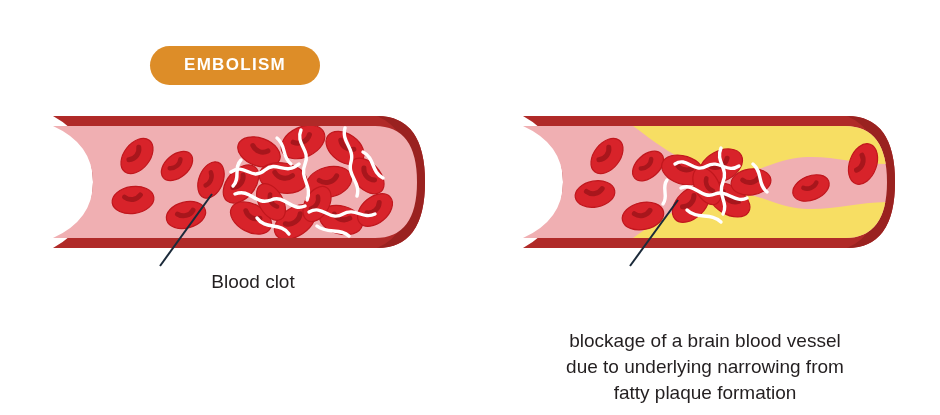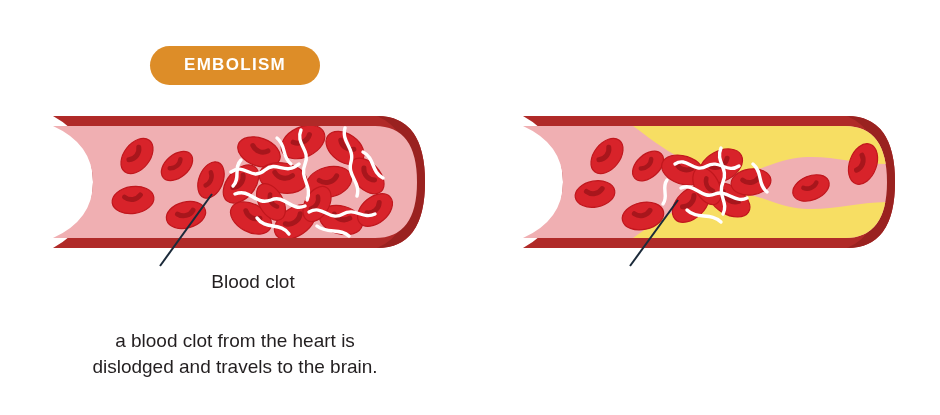--- a/index.html
+++ b/index.html
@@ -194,24 +194,20 @@
       </g>
     </svg>
   </div>
 
   <svg style="position:absolute; top:170px; left:142px;" width="80" height="90">
     <line x1="70" y1="8" x2="18" y2="80" stroke="#1B2A3A" stroke-width="2"></line>
   </svg>
 
   <div class="callout">Blood clot</div>
 
-  <div class="desc">
-    <div>a blood clot from the heart is</div>
-    <div>dislodged and travels to the brain.</div>
-  </div>
 </div>
 
 <div class="panel panel-right">
 
 
   <div class="vessel-wrap">
     <svg width="380" height="148" viewBox="0 0 380 148" xmlns="http://www.w3.org/2000/svg">
       <defs>
         <clipPath id="lumenClipR">
           <path d="M8,18 L330,18 Q372,18 372,74 Q372,130 330,130 L8,130
@@ -299,13 +295,18 @@
         </g>
       </g>
     </svg>
   </div>
 
   <svg style="position:absolute; top:178px; left:142px;" width="80" height="80">
     <line x1="66" y1="6" x2="18" y2="72" stroke="#1B2A3A" stroke-width="2"></line>
   </svg>
 
 
+  <div class="desc">
+    <div>blockage of a brain blood vessel</div>
+    <div>due to underlying narrowing from</div>
+    <div>fatty plaque formation</div>
+  </div>
 </div>
 
 </body></html>

